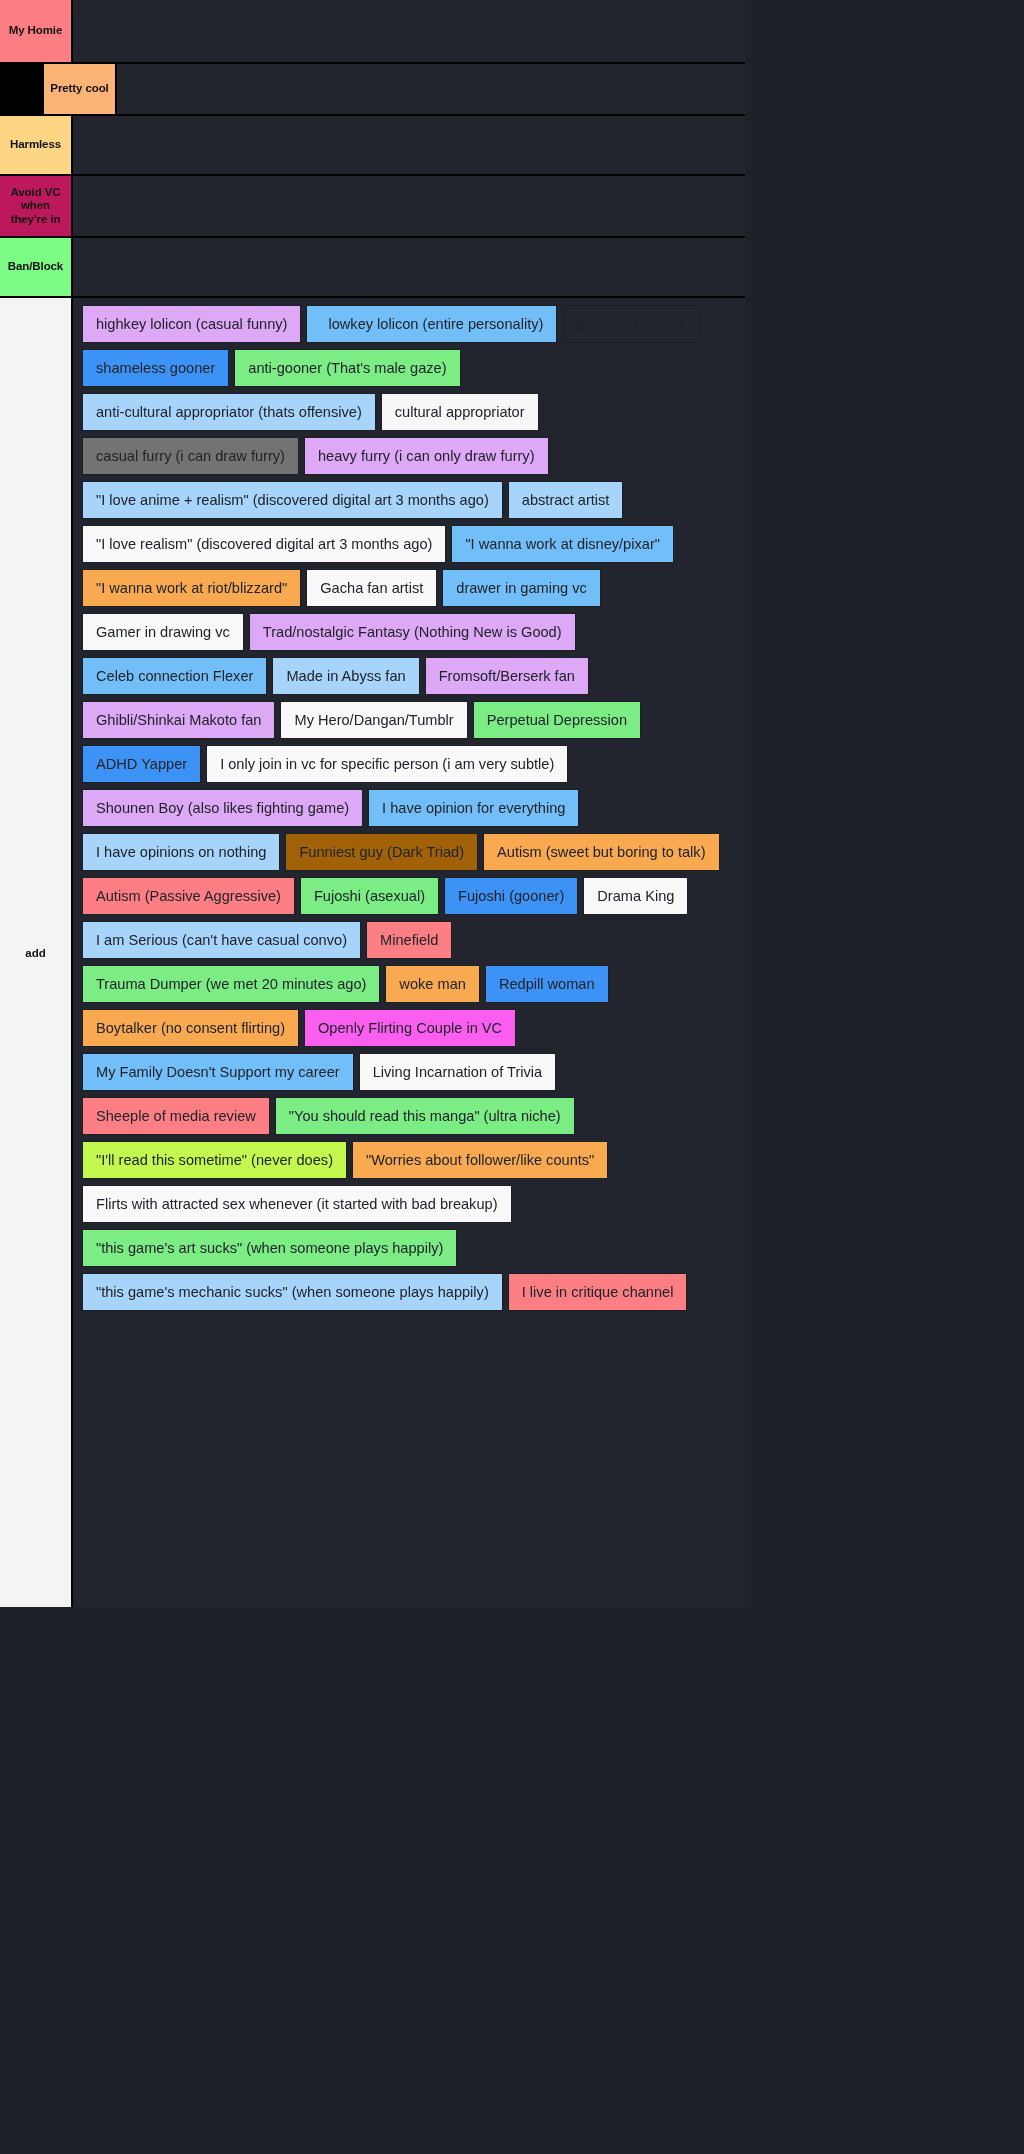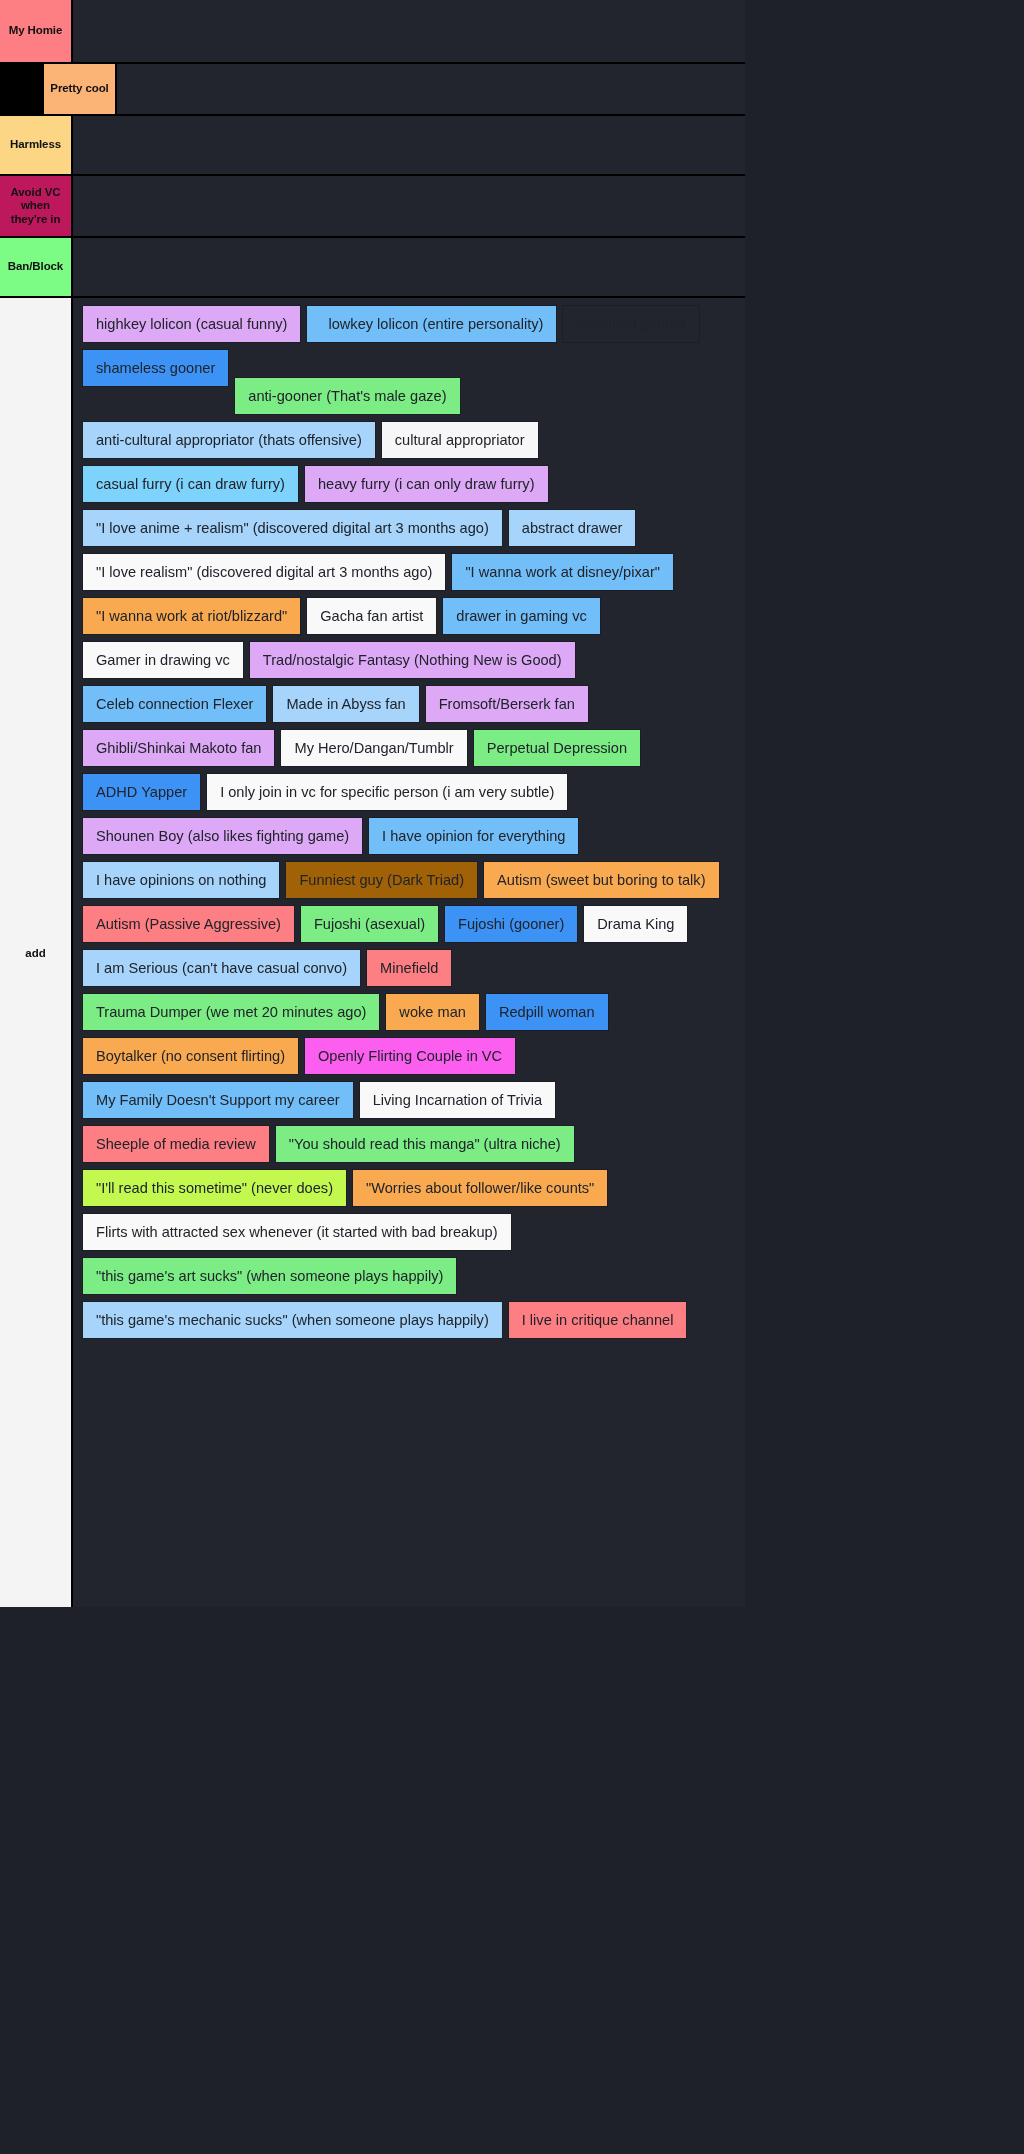--- a/index.html
+++ b/index.html
@@ -116,33 +116,33 @@
   <div class="pool-row">
     <div class="pool-label">add</div>
     <div class="pool-body" id="pool-body">
         <div class="item-line">
           <span class="chip" style="background: rgb(221, 168, 245);">highkey lolicon (casual funny)</span>
           <span class="chip" style="background: rgb(114, 190, 248); padding-left: 21px;">lowkey lolicon (entire personality)</span>
           <span class="chip">ashamed gooner</span>
         </div>
         <div class="item-line">
           <span class="chip" style="background: rgb(61, 147, 245);">shameless gooner</span>
-          <span class="chip" style="background: rgb(124, 236, 132); margin-top: 28px;">anti-gooner (That's male gaze)</span>
+          <span class="chip" style="background: rgb(124, 236, 132);">anti-gooner (That's male gaze)</span>
         </div>
         <div class="item-line">
           <span class="chip" style="background: rgb(166, 212, 250);">anti-cultural appropriator (thats offensive)</span>
           <span class="chip" style="background: rgb(247, 247, 247);">cultural appropriator</span>
         </div>
         <div class="item-line">
-          <span class="chip" style="background: #7dd3fc;">casual furry (i can draw furry)</span>
+          <span class="chip" style="background: #737373;">casual furry (i can draw furry)</span>
           <span class="chip" style="background: rgb(221, 168, 245);">heavy furry (i can only draw furry)</span>
         </div>
         <div class="item-line">
           <span class="chip" style="background: rgb(166, 212, 250);">"I love anime + realism" (discovered digital art 3 months ago)</span>
-          <span class="chip" style="background: rgb(166, 212, 250);">abstract drawer</span>
+          <span class="chip" style="background: rgb(166, 212, 250);">abstract artist</span>
         </div>
         <div class="item-line">
           <span class="chip" style="background: rgb(249, 249, 249);">"I love realism" (discovered digital art 3 months ago)</span>
           <span class="chip" style="background: rgb(114, 190, 248);">"I wanna work at disney/pixar"</span>
         </div>
         <div class="item-line">
           <span class="chip" style="background: rgb(249, 169, 79);">"I wanna work at riot/blizzard"</span>
           <span class="chip" style="background: rgb(249, 249, 249);">Gacha fan artist</span>
           <span class="chip" style="background: rgb(114, 190, 248);">drawer in gaming vc</span>
         </div>

